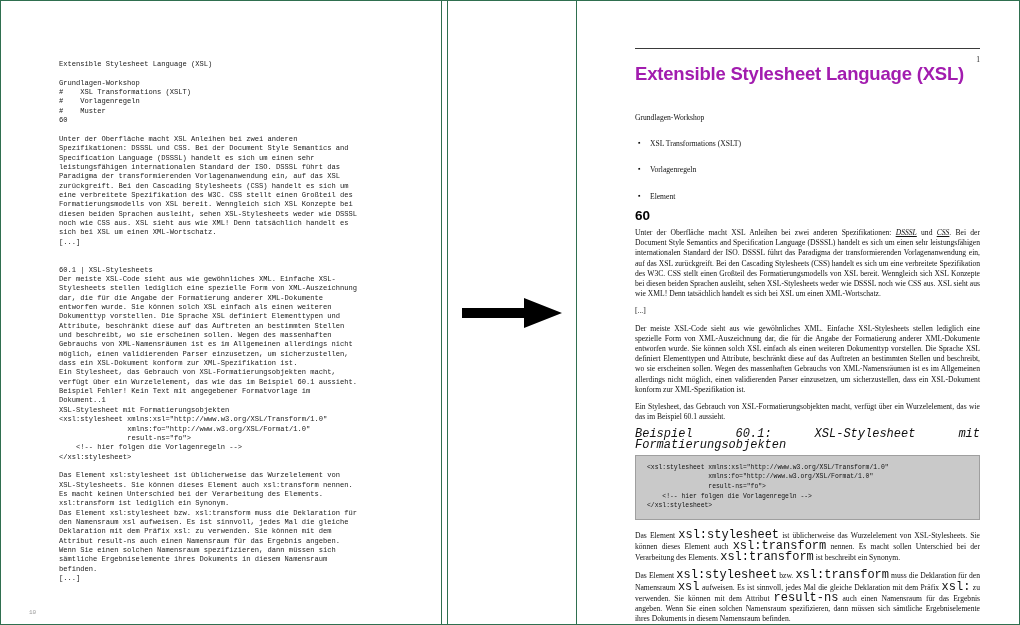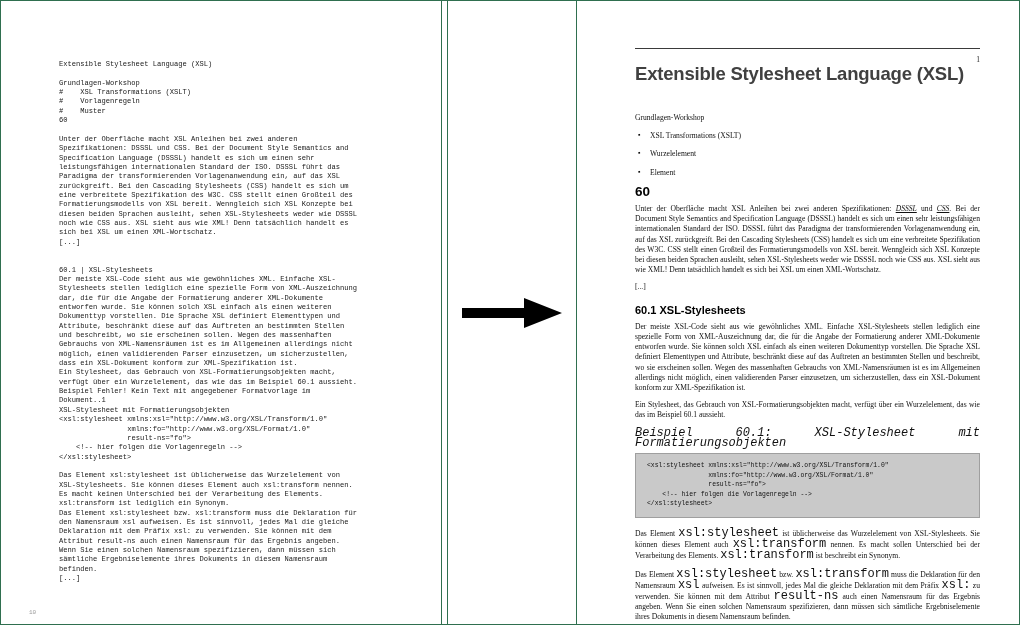--- a/index.html
+++ b/index.html
@@ -112,42 +112,42 @@
   }
   .doc-title {
     position: absolute;
     left: 58px;
     top: 62px;
     width: 350px;
     font-family: "Liberation Sans", sans-serif;
     font-weight: bold;
     font-size: 18.5px;
     letter-spacing: -0.2px;
-    color: #404040;
+    color: #a21caf;
   }
   .doc-body {
     position: absolute;
     left: 58px;
     top: 112px;
     width: 345px;
     font-family: "Liberation Serif", serif;
     font-size: 7.6px;
     line-height: 10.2px;
     color: #111;
     text-align: justify;
   }
   .doc-body p { margin: 0 0 7px 0; }
   .doc-body ul {
     margin: 3px 0 8px 0;
     padding-left: 13px;
     list-style: none;
   }
   .doc-body li {
     position: relative;
-    margin: 8px 0 3px 0;
+    margin: 16px 0 3px 0;
     padding-left: 2px;
   }
   .doc-body li::before {
     content: "\25AA";
     position: absolute;
     left: -10px;
     top: -1px;
     font-size: 7px;
     color: #111;
   }
@@ -271,31 +271,30 @@
     </div>
     <div class="doc-rule"></div>
 
     <div class="doc-title">Extensible Stylesheet Language (XSL)</div>
 
     <div class="doc-body">
       <p>Grundlagen-Workshop</p>
 
       <ul>
         <li>XSL Transformations (XSLT)</li>
-        <li>Wurzelelement</li>
+        <li>Vorlagenregeln</li>
         <li>Element</li>
       </ul>
 
       <div class="h2">60</div>
 
       <p><span>Unter der Oberfläche macht XSL Anleihen bei zwei anderen Spezifikationen: </span><em class="it">DSSSL</em><span> und </span><em class="it">CSS</em><span>. Bei der Document Style Semantics and Specification Language (DSSSL) handelt es sich um einen sehr leistungsfähigen internationalen Standard der ISO. DSSSL führt das Paradigma der transformierenden Vorlagenanwendung ein, auf das XSL zurückgreift. Bei den Cascading Stylesheets (CSS) handelt es sich um eine verbreitete Spezifikation des W3C. CSS stellt einen Großteil des Formatierungsmodells von XSL bereit. Wenngleich sich XSL Konzepte bei diesen beiden Sprachen ausleiht, sehen XSL-Stylesheets weder wie DSSSL noch wie CSS aus. XSL sieht aus wie XML! Denn tatsächlich handelt es sich bei XSL um einen XML-Wortschatz.</span></p>
 
       <p class="ellipsis">[...]</p>
 
-      <div class="h3">60.1 XSL-Stylesheets</div>
 
       <p>Der meiste XSL-Code sieht aus wie gewöhnliches XML. Einfache XSL-Stylesheets stellen lediglich eine spezielle Form von XML-Auszeichnung dar, die für die Angabe der Formatierung anderer XML-Dokumente entworfen wurde. Sie können solch XSL einfach als einen weiteren Dokumenttyp vorstellen. Die Sprache XSL definiert Elementtypen und Attribute, beschränkt diese auf das Auftreten an bestimmten Stellen und beschreibt, wo sie erscheinen sollen. Wegen des massenhaften Gebrauchs von XML-Namensräumen ist es im Allgemeinen allerdings nicht möglich, einen validierenden Parser einzusetzen, um sicherzustellen, dass ein XSL-Dokument konform zur XML-Spezifikation ist.</p>
       <p>Ein Stylesheet, das Gebrauch von XSL-Formatierungsobjekten macht, verfügt über ein Wurzelelement, das wie das im Beispiel 60.1 aussieht.</p>
 
       <div class="caption">Beispiel 60.1: XSL-Stylesheet mit Formatierungsobjekten</div>
 
       <div class="codebox">&lt;xsl:stylesheet xmlns:xsl="http://www.w3.org/XSL/Transform/1.0"
                 xmlns:fo="http://www.w3.org/XSL/Format/1.0"
                 result-ns="fo"&gt;
     &lt;!-- hier folgen die Vorlagenregeln --&gt;

